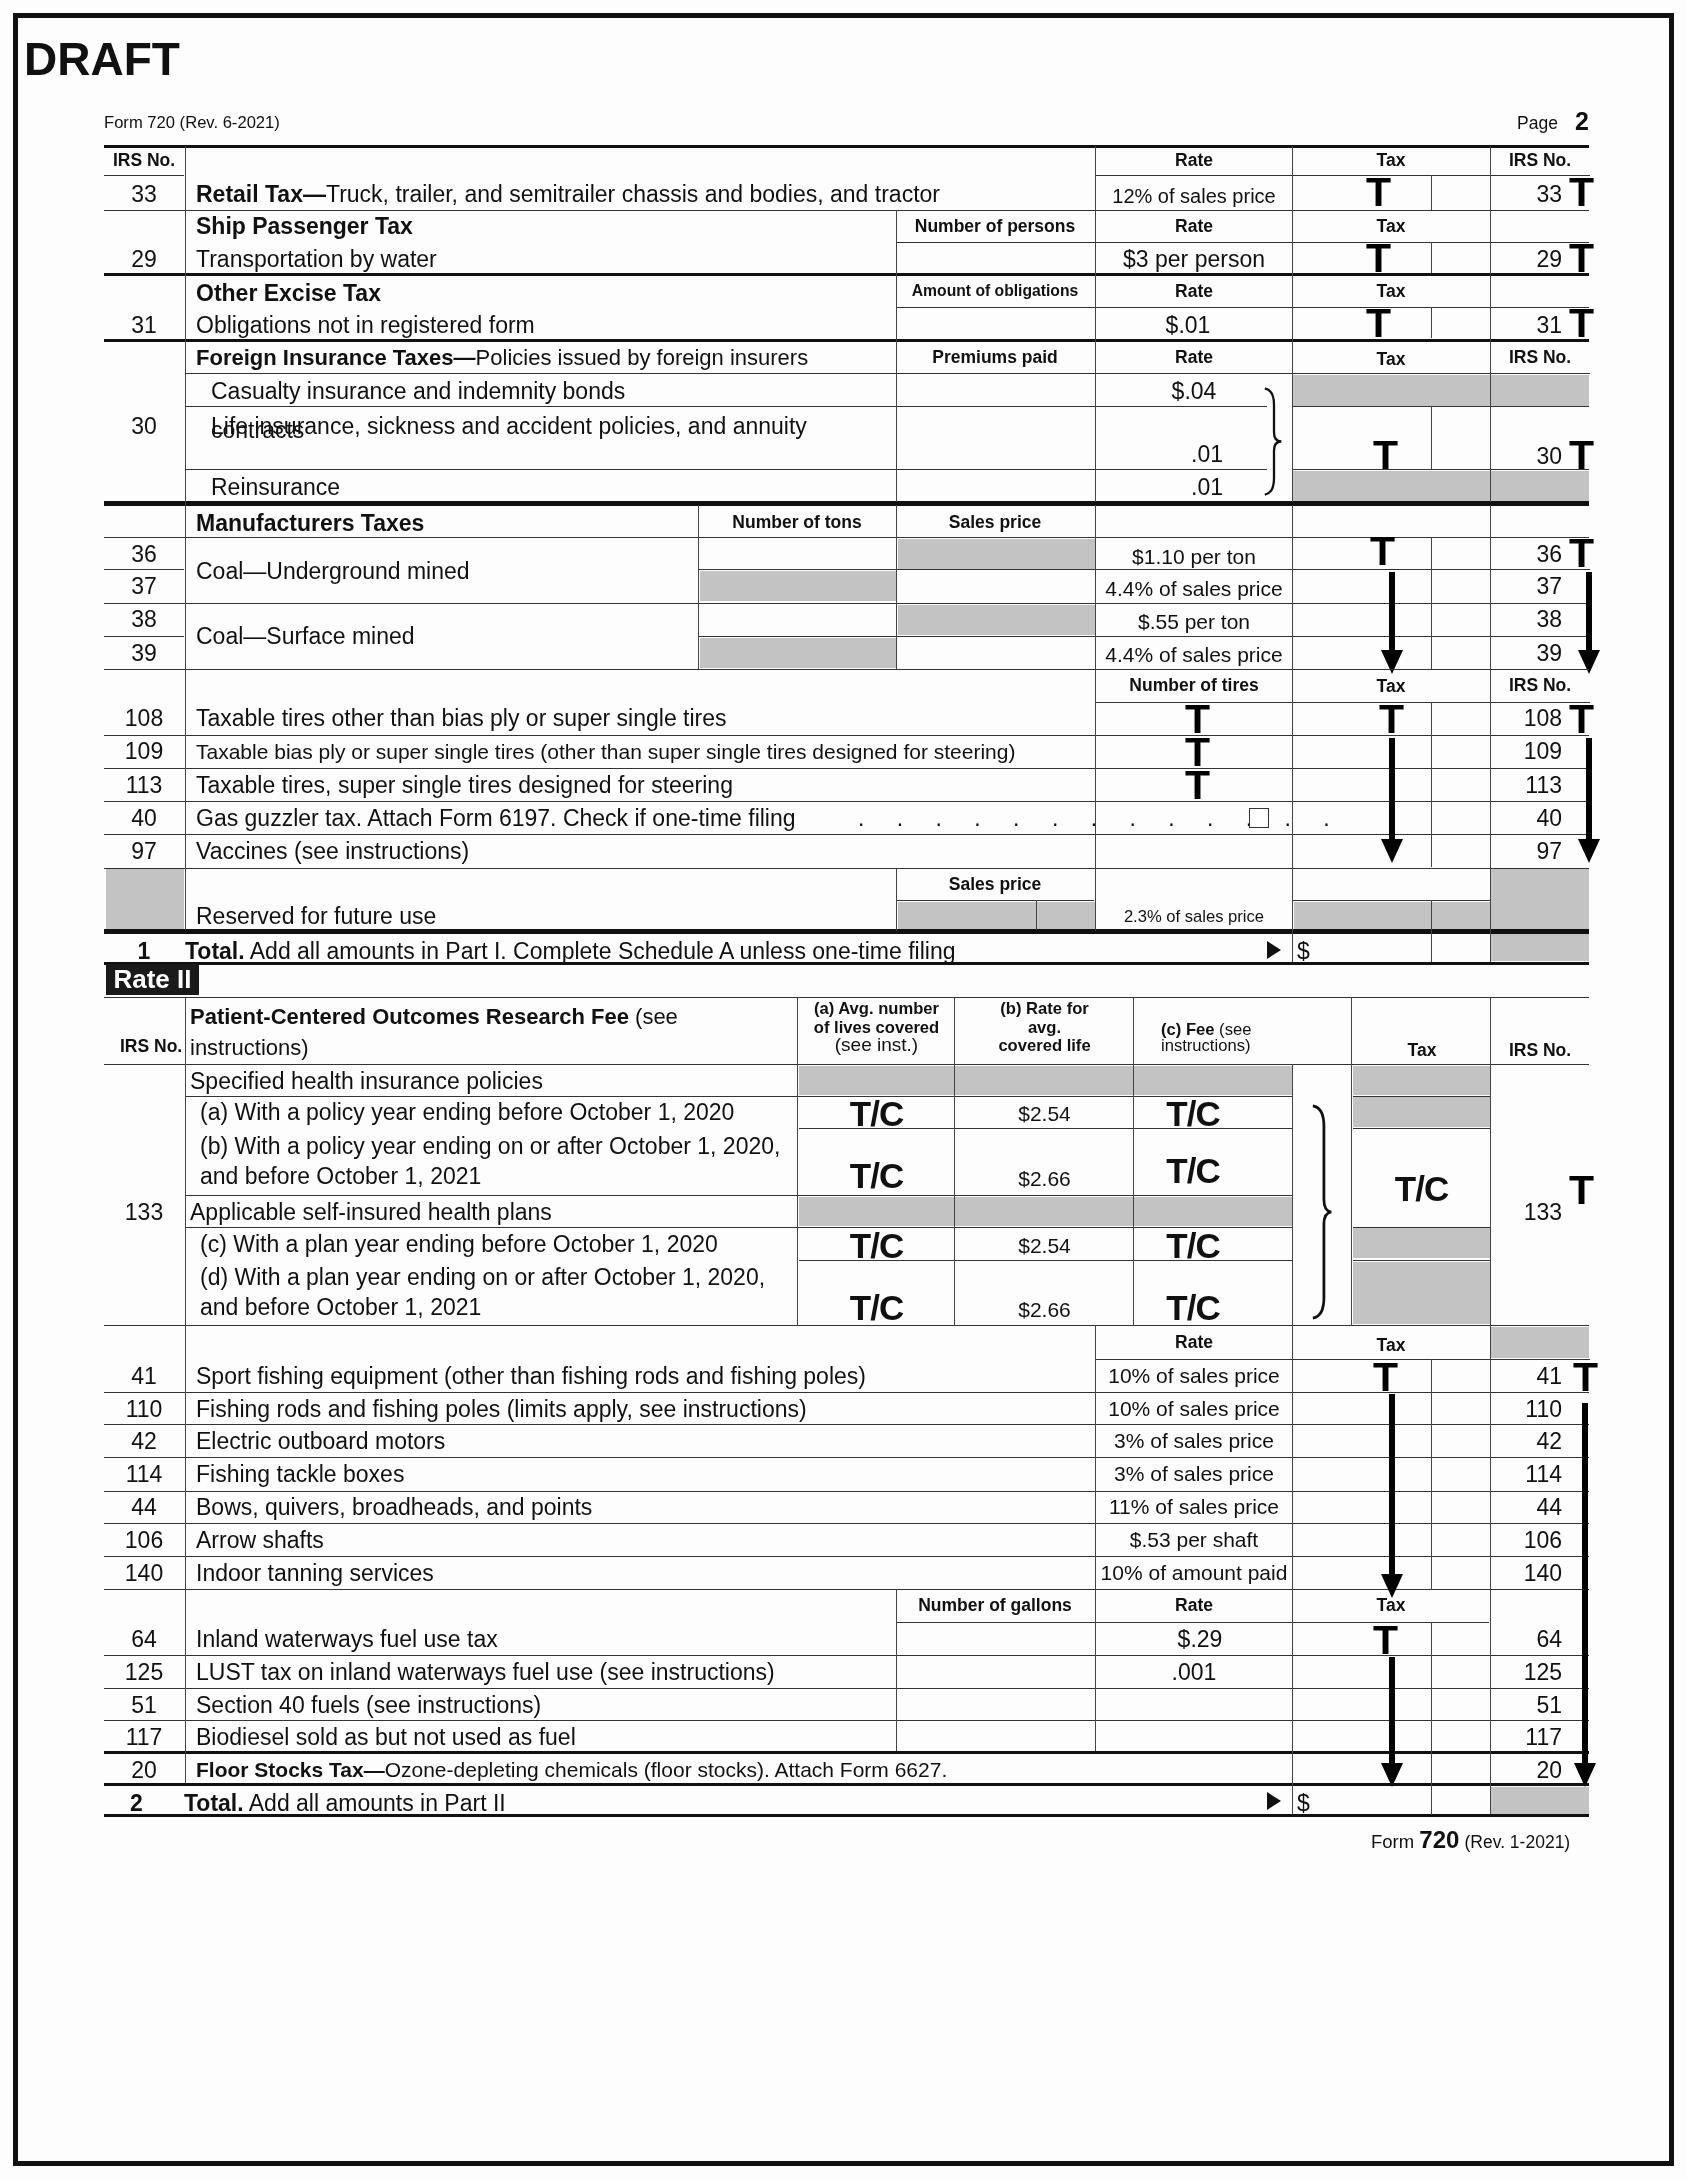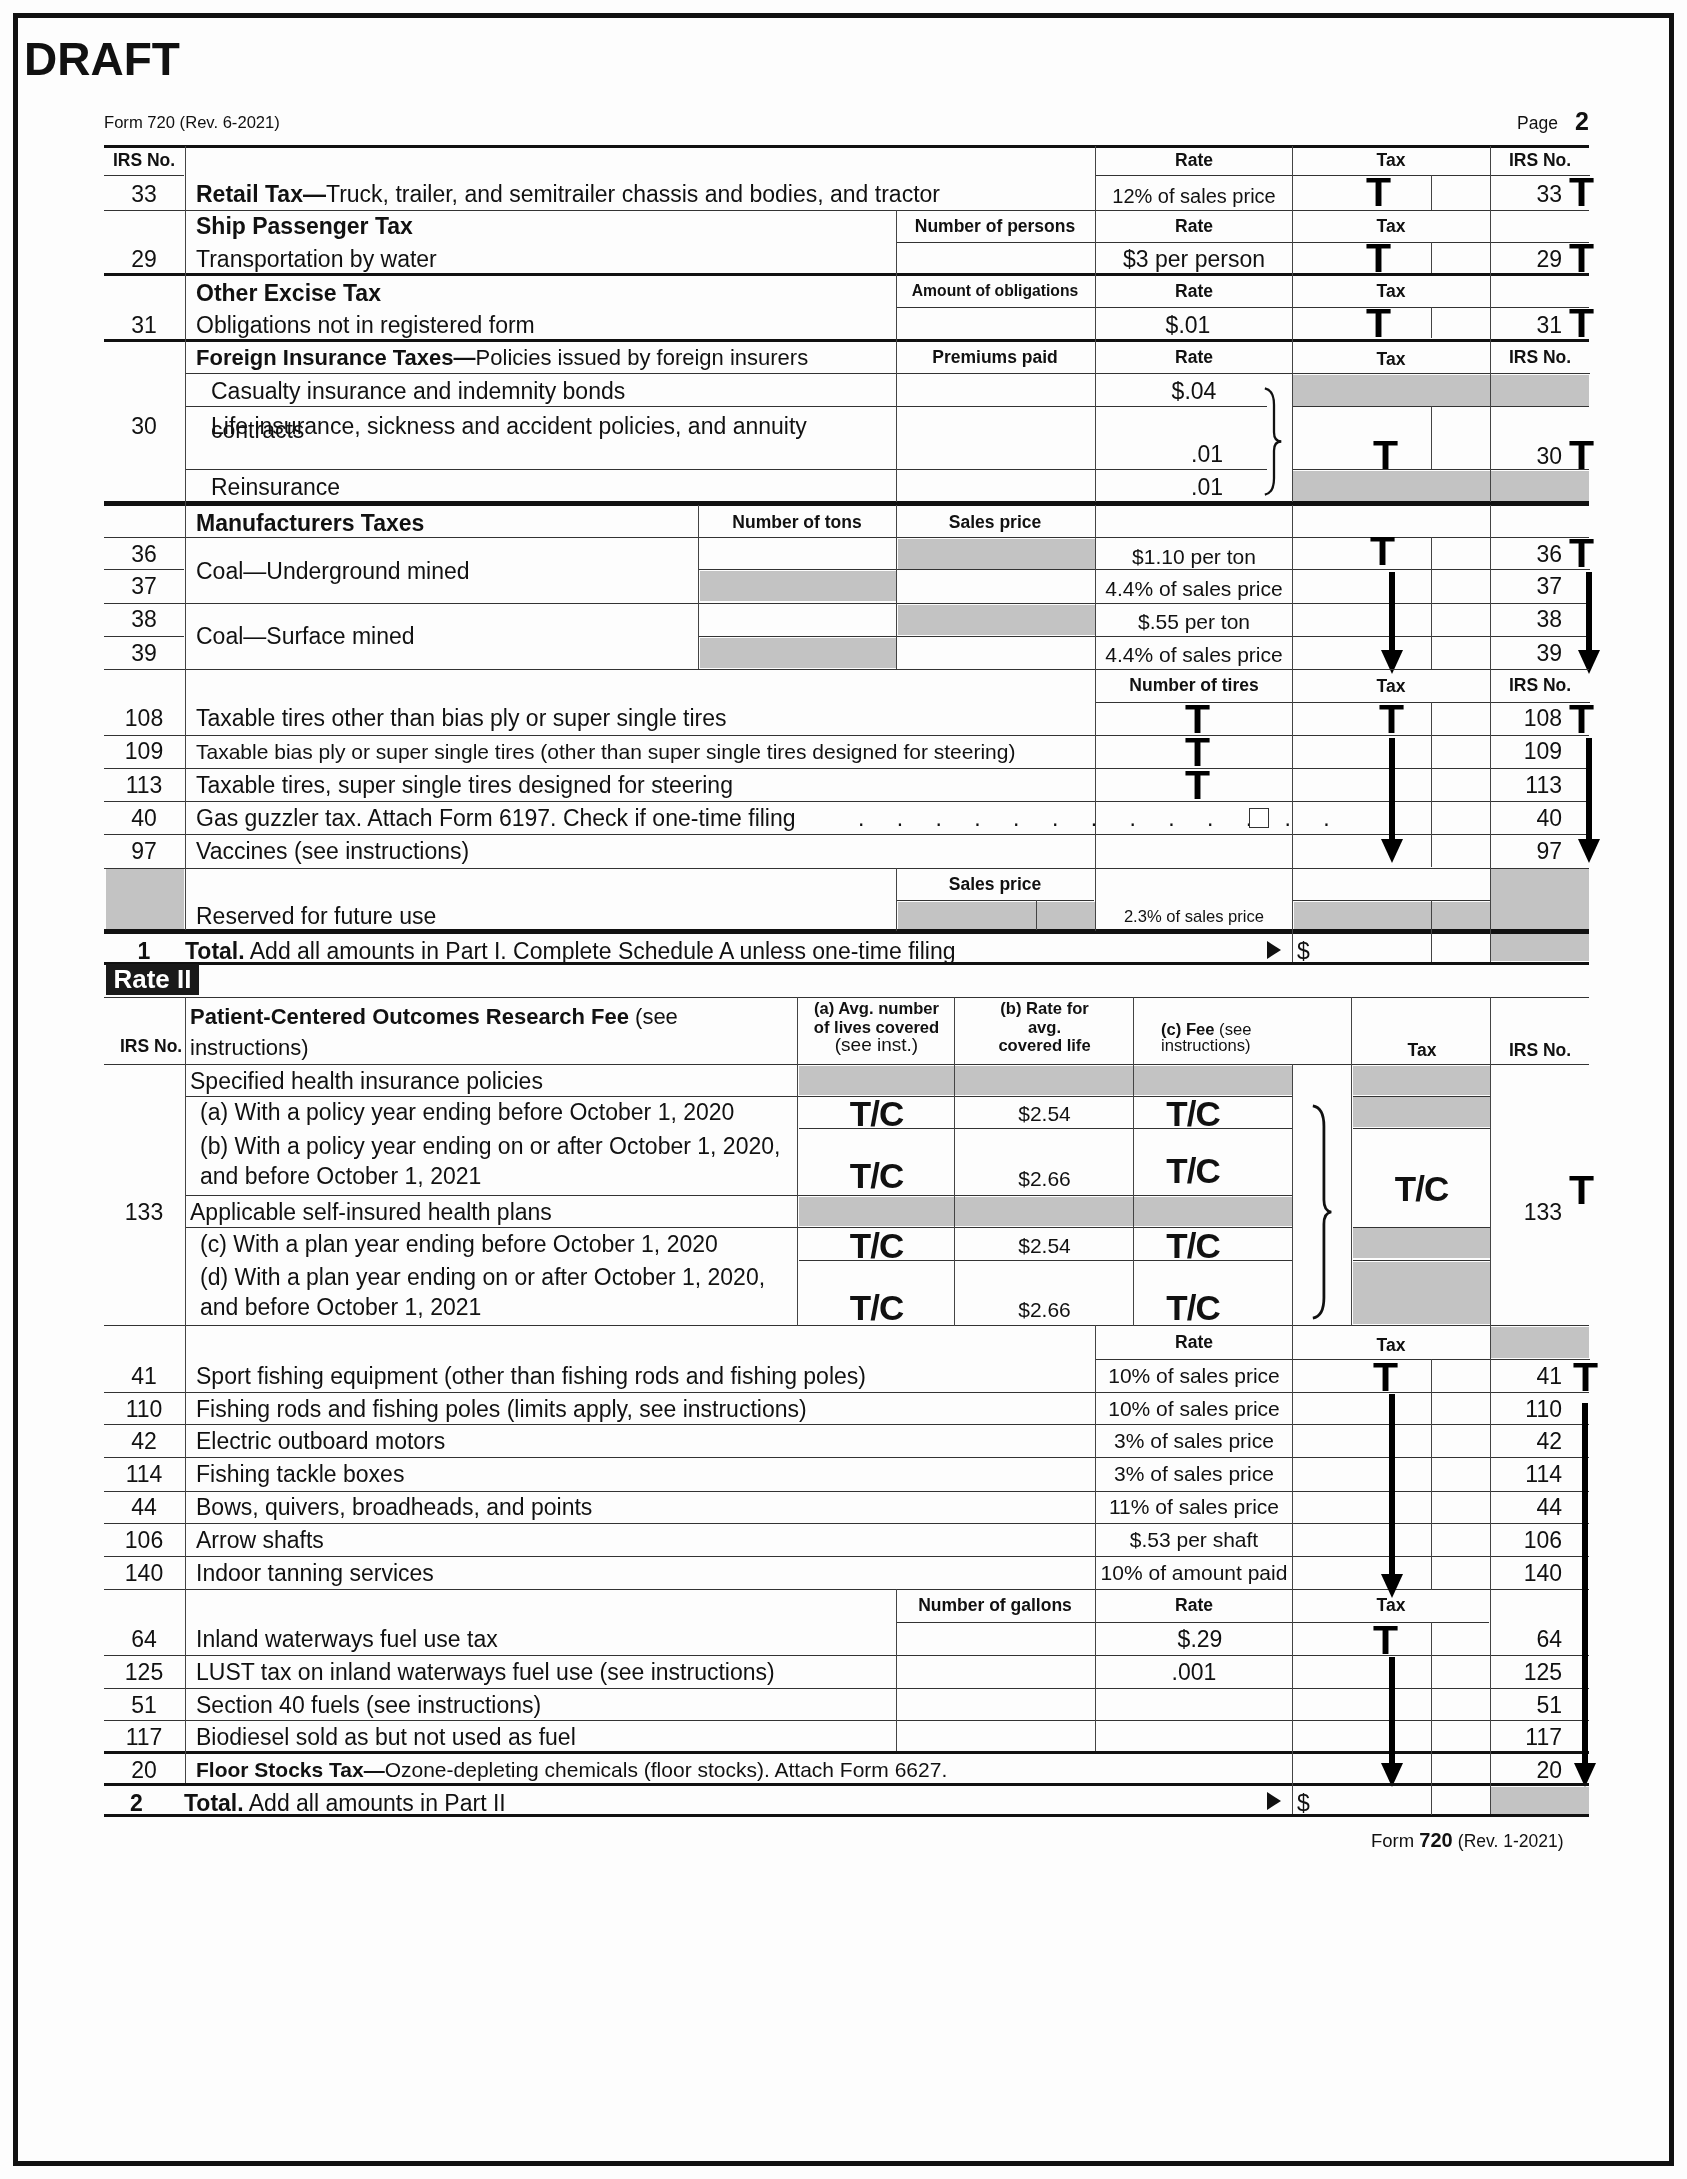--- a/index.html
+++ b/index.html
@@ -392,14 +392,14 @@
 
 <div class="vl" style="left:185px;top:1325px;height:458px;"></div>
 <div class="vl" style="left:1095px;top:1325px;height:264px;"></div>
 <div class="vl" style="left:896px;top:1589px;height:162px;"></div>
 <div class="vl" style="left:1095px;top:1589px;height:162px;"></div>
 <div class="vl" style="left:1292px;top:1325px;height:489px;"></div>
 <div class="vl" style="left:1431px;top:1359px;height:231px;"></div>
 <div class="vl" style="left:1431px;top:1622px;height:193px;"></div>
 <div class="vl" style="left:1490px;top:1325px;height:489px;"></div>
 
-<div class="t" style="left:1371px;top:1826px;font-size:18.5px;line-height:28px;"><span>Form</span> <span class="b" style="font-size:20px;margin-top:6px;">720</span> <span style="font-size:17.5px;">(Rev. 1-2021)</span></div>
+<div class="t" style="left:1371px;top:1826px;font-size:18.5px;line-height:28px;"><span>Form</span> <span class="b" style="font-size:24px;margin-top:6px;">720</span> <span style="font-size:17.5px;">(Rev. 1-2021)</span></div>
 
 
 </body></html>

